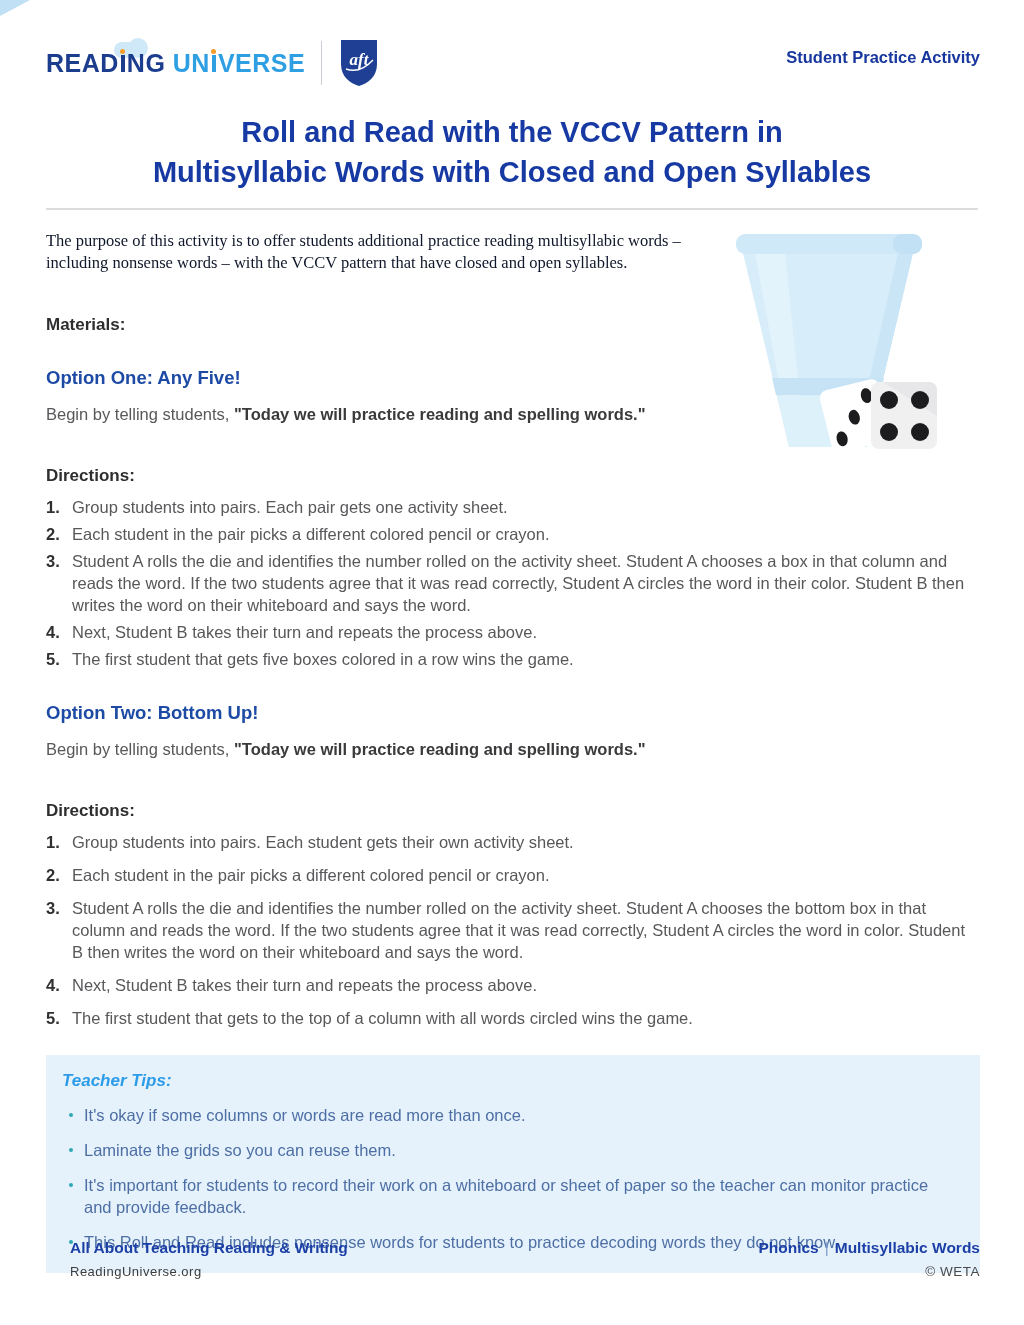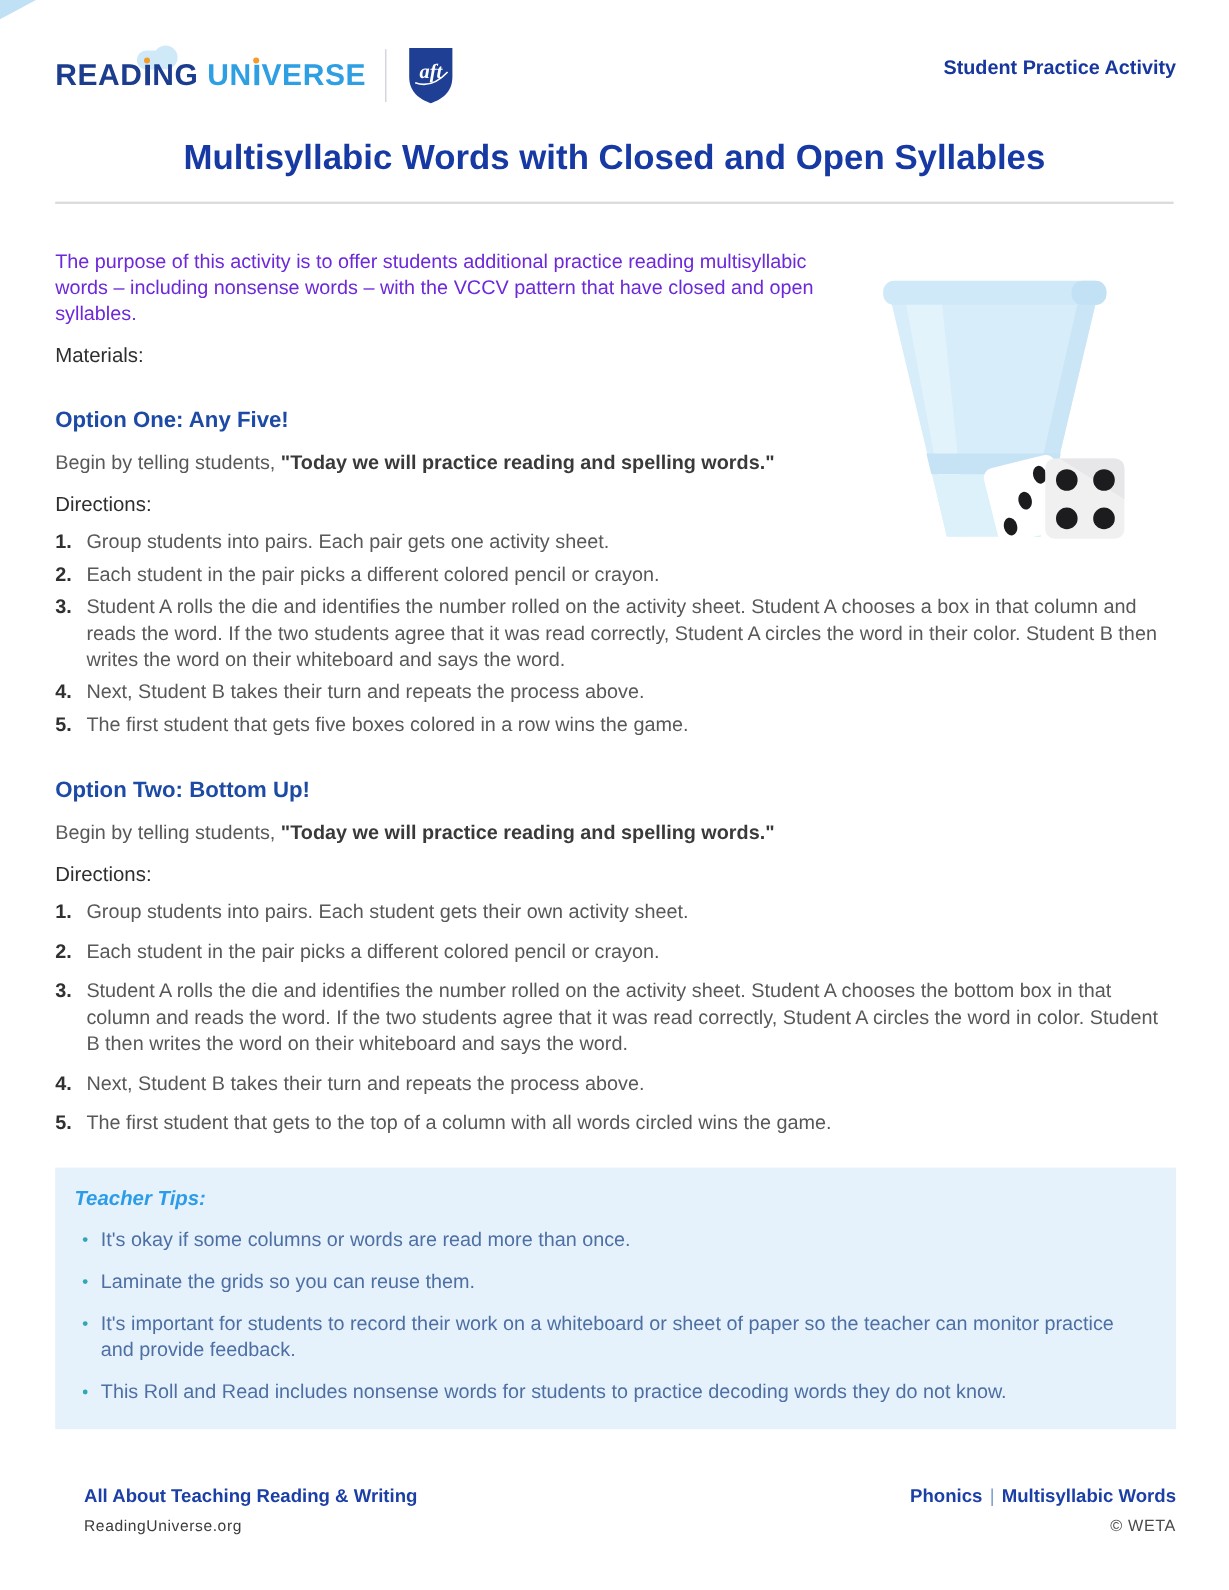--- a/index.html
+++ b/index.html
@@ -25,22 +25,22 @@
   .logo-divider { width:1px; height:44px; background:#c9cdd4; }
   .aft-shield { display:block; }
   .badge { margin-top:10px; font-size:16.5px; font-weight:bold; color:#17379e; }
 
   
   .title { margin-top:24px; text-align:center; color:#1639a3; font-weight:bold; font-size:29px; line-height:40px; }
   .rule { margin:16px auto 0; width:932px; border-top:2px solid #dcdcdf; }
 
   
   .content { padding:0 44px 0 46px; }
-  .intro { margin-top:37px; width:655px; color:#6d28d9; font-size:16.5px; line-height:22px; }
-  .h-black { margin-top:14px; font-size:17px; font-weight:normal; color:#2e2e30; }
+  .intro { margin-top:20px; width:655px; color:#0f172a; font-size:16.5px; line-height:22px;font-family:Liberation Serif, serif; }
+  .h-black { margin-top:41px; font-size:17px; font-weight:bold; color:#2e2e30; }
   .materials-list { margin-top:10px; list-style:none; width:640px; }
   .materials-list li { position:relative; padding-left:20px; color:#58585b; font-size:16.5px; line-height:27px; }
   .materials-list li::before { content:''; position:absolute; left:5px; top:11px; width:5px; height:5px; border-radius:50%; background:#2fa8b4; }
 
   .opt-heading { margin-top:32px; font-size:18.5px; font-weight:bold; color:#1c4aa4; }
   .begin-line { margin-top:14px; font-size:16.5px; color:#58585b; line-height:22px; }
   .begin-line strong { color:#3a3a3c; }
 
   .steps { margin-top:10px; }
   .step { display:flex; color:#58585b; font-size:16.5px; line-height:22px; }
@@ -88,20 +88,21 @@
       <svg class="aft-shield" width="42" height="50" viewBox="0 0 42 50">
         <path d="M3 2 h36 v24 c0 13 -9 19 -18 22 c-9 -3 -18 -9 -18 -22 Z" fill="#1e3f94"></path>
         <text x="21" y="27" text-anchor="middle" font-size="17" font-style="italic" font-weight="bold" fill="#ffffff" font-family="Liberation Serif, serif">aft</text>
         <path d="M8 31 q14 5 27 -9" stroke="#ffffff" stroke-width="1.4" fill="none"></path>
       </svg>
     </div>
     <div class="badge">Student Practice Activity</div>
   </div>
 
   <div class="title">
+    <div>Roll and Read with the VCCV Pattern in</div>
     <div>Multisyllabic Words with Closed and Open Syllables</div>
   </div>
   <div class="rule"></div>
 
   <div class="content">
 
     <p class="intro">The purpose of this activity is to offer students additional practice reading multisyllabic words – including nonsense words – with the VCCV pattern that have closed and open syllables.</p>
 
     <div class="h-black">Materials:</div>
 

